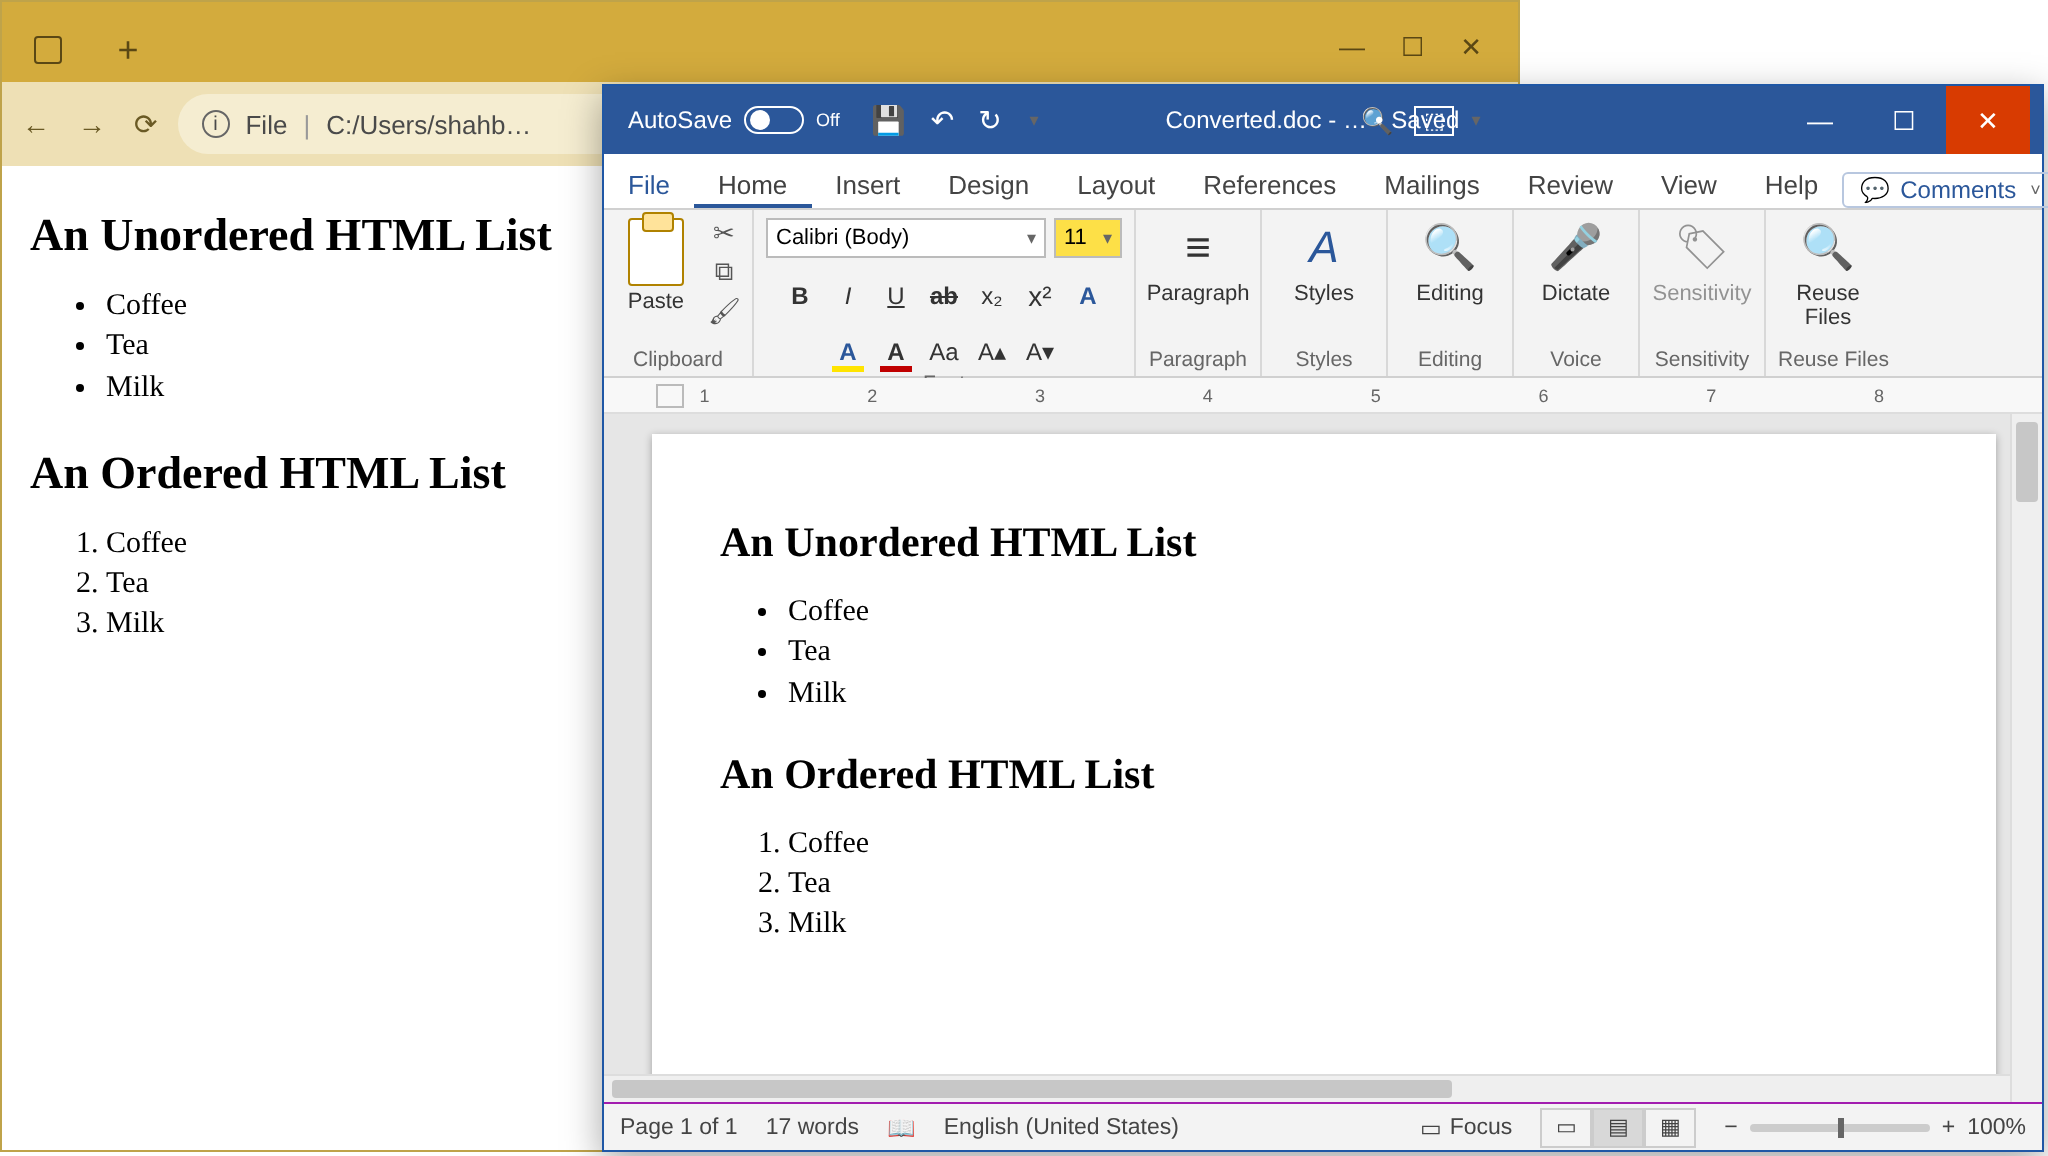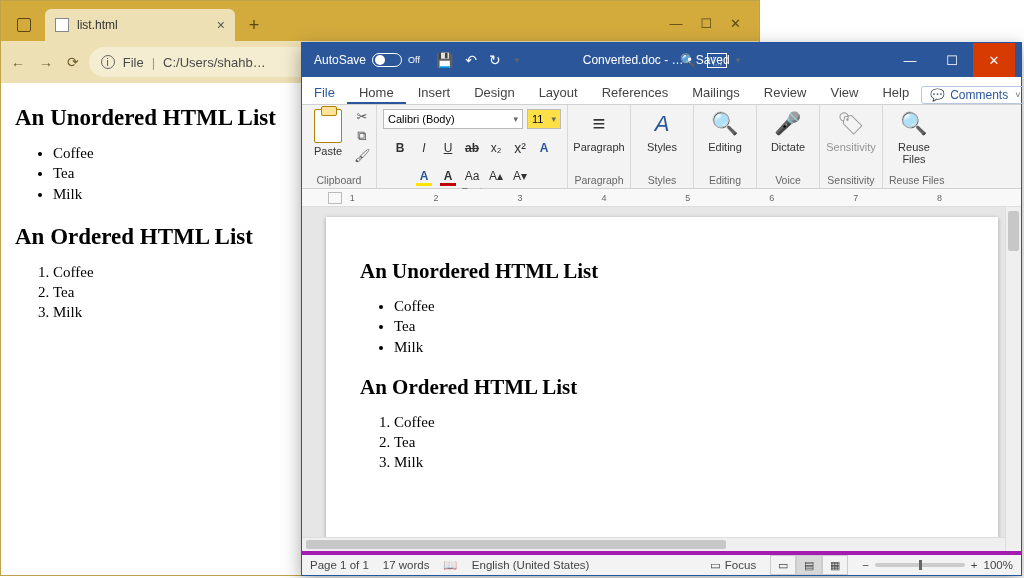--- a/index.html
+++ b/index.html
@@ -187,46 +187,41 @@
     background:#efefef; border-left:1px solid #ddd;
   }
   .wd-vscroll .thumb{position:absolute;left:2px;top:4px;width:11px;height:40px;background:#c7c7c7;border-radius:2px;}
   .wd-hscroll {
     position:absolute; left:0; bottom:0; right:16px; height:14px;
     background:#efefef; border-top:1px solid #ddd;
   }
   .wd-hscroll .thumb{position:absolute;top:2px;left:4px;height:9px;width:420px;background:#c7c7c7;border-radius:2px;}
 
   .wd-status {
-    height:24px; background:#f3f3f3; border-top:4px solid #a21caf;
+    height:24px; background:#f3f3f3; border-top:1px solid #a21caf;
     display:flex; align-items:center; font-size:11.5px; color:#444;
     padding:0 8px; gap:14px;
   }
   .wd-status .spacer{flex:1;}
   .wd-views{display:flex;gap:0;}
   .vbtn{width:26px;height:20px;border:1px solid #ccc;display:flex;align-items:center;justify-content:center;font-size:11px;background:#f3f3f3;}
   .vbtn.active{background:#d8d8d8;}
   .zoom{display:flex;align-items:center;gap:6px;}
   .zslider{width:90px;height:4px;background:#ccc;border-radius:2px;position:relative;}
   .zslider::after{content:"";position:absolute;left:44px;top:-3px;width:3px;height:10px;background:#666;}
   .caret{font-size:9px;color:#666;margin-left:2px;}
 </style>
 </head>
 <body>
 
 <div class="browser">
   <div class="brw-tabbar">
     <div class="brw-apptab">
         <div class="sq"></div>
       </div>
-    <div class="brw-tab">
-      <span class="page-ic"></span>
-      <span>list.html</span>
-      <span class="x">×</span>
-    </div>
     <div class="brw-newtab">+</div>
     <div class="brw-winctrls">
       <span>—</span>
       <span>☐</span>
       <span>✕</span>
     </div>
   </div>
   <div class="brw-toolbar">
     <div class="brw-nav">
       <span>←</span>

